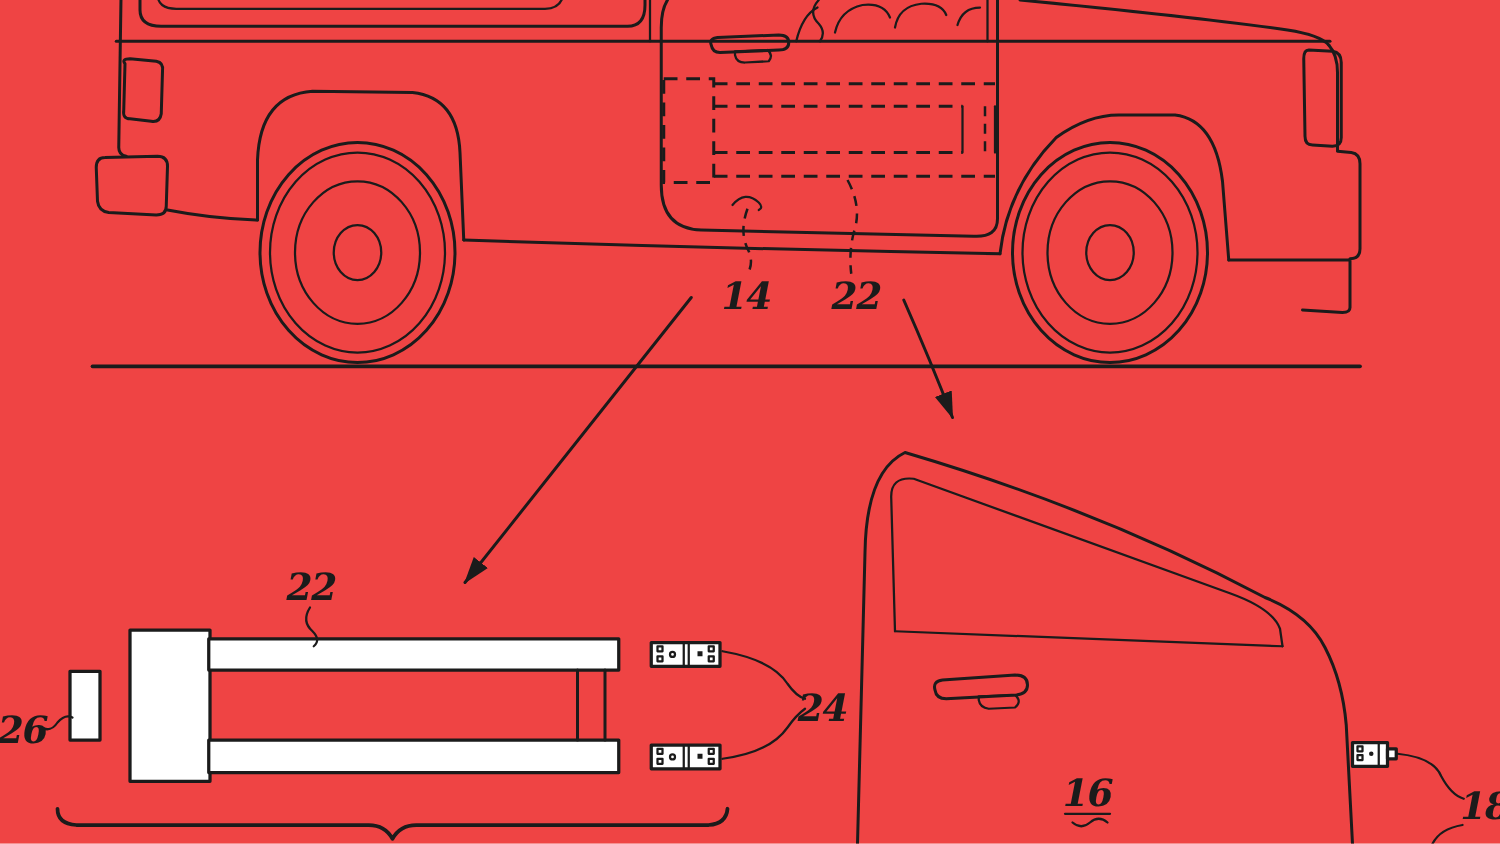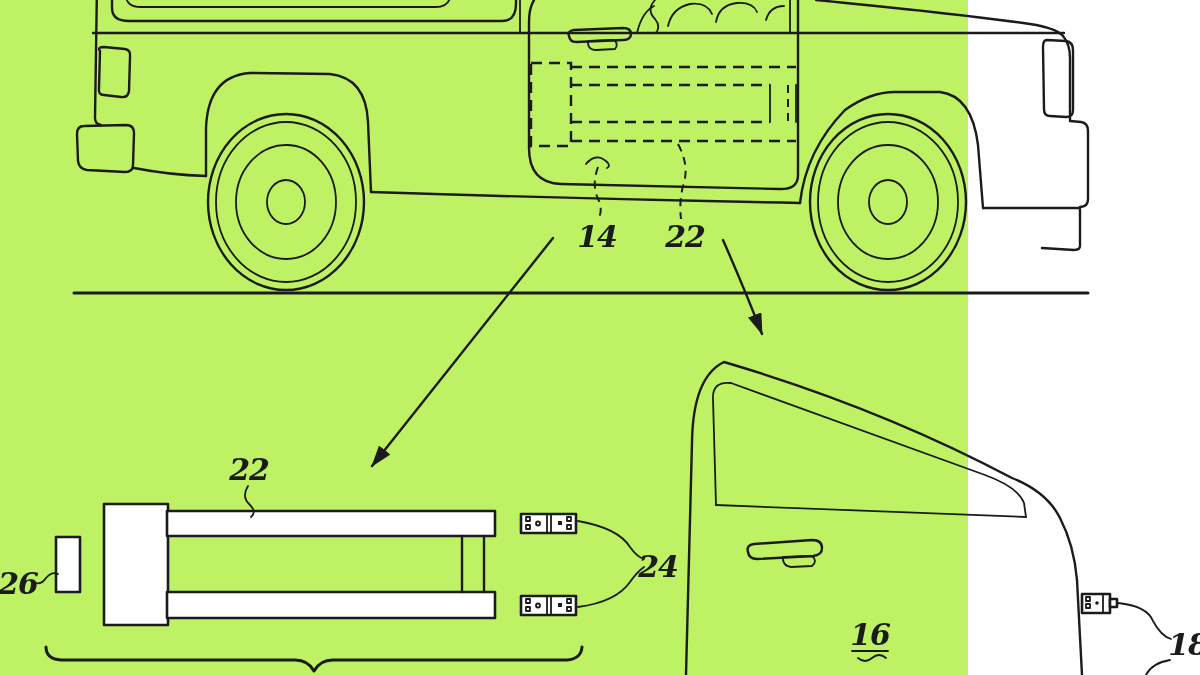--- a/index.html
+++ b/index.html
@@ -1,16 +1,16 @@
 <!DOCTYPE html>
 <html><head>
 <meta charset="utf-8">
 <style>
   html,body{margin:0;padding:0;background:#ffffff;width:1200px;height:675px;overflow:hidden;}
-  .sheet{position:relative;width:968px;height:675px;background:#bef264;font-family:"DejaVu Serif",serif;}
+  .sheet{position:relative;width:1200px;height:675px;background:#ef4444;font-family:"DejaVu Serif",serif;}
   svg{display:block;}
   .ln{fill:none;stroke:#1b1b1b;stroke-width:2.4;stroke-linecap:round;stroke-linejoin:round;}
   .ln-thick{fill:none;stroke:#1b1b1b;stroke-width:3;stroke-linecap:round;stroke-linejoin:round;}
   .ln-thin{fill:none;stroke:#1b1b1b;stroke-width:1.8;stroke-linecap:round;stroke-linejoin:round;}
   .dash{fill:none;stroke:#1b1b1b;stroke-width:2.4;stroke-dasharray:11 7;stroke-linecap:butt;}
   .leader{fill:none;stroke:#1b1b1b;stroke-width:2;stroke-dasharray:8 6;stroke-linecap:butt;}
   .solidfill{fill:#1b1b1b;stroke:none;}
   .whitefill{fill:#ffffff;stroke:#1b1b1b;stroke-width:2.6;stroke-linejoin:round;}
   .refnum{font-family:"DejaVu Serif",serif;font-style:italic;font-weight:bold;font-size:30px;
           fill:#1b1b1b;letter-spacing:-1px;}

